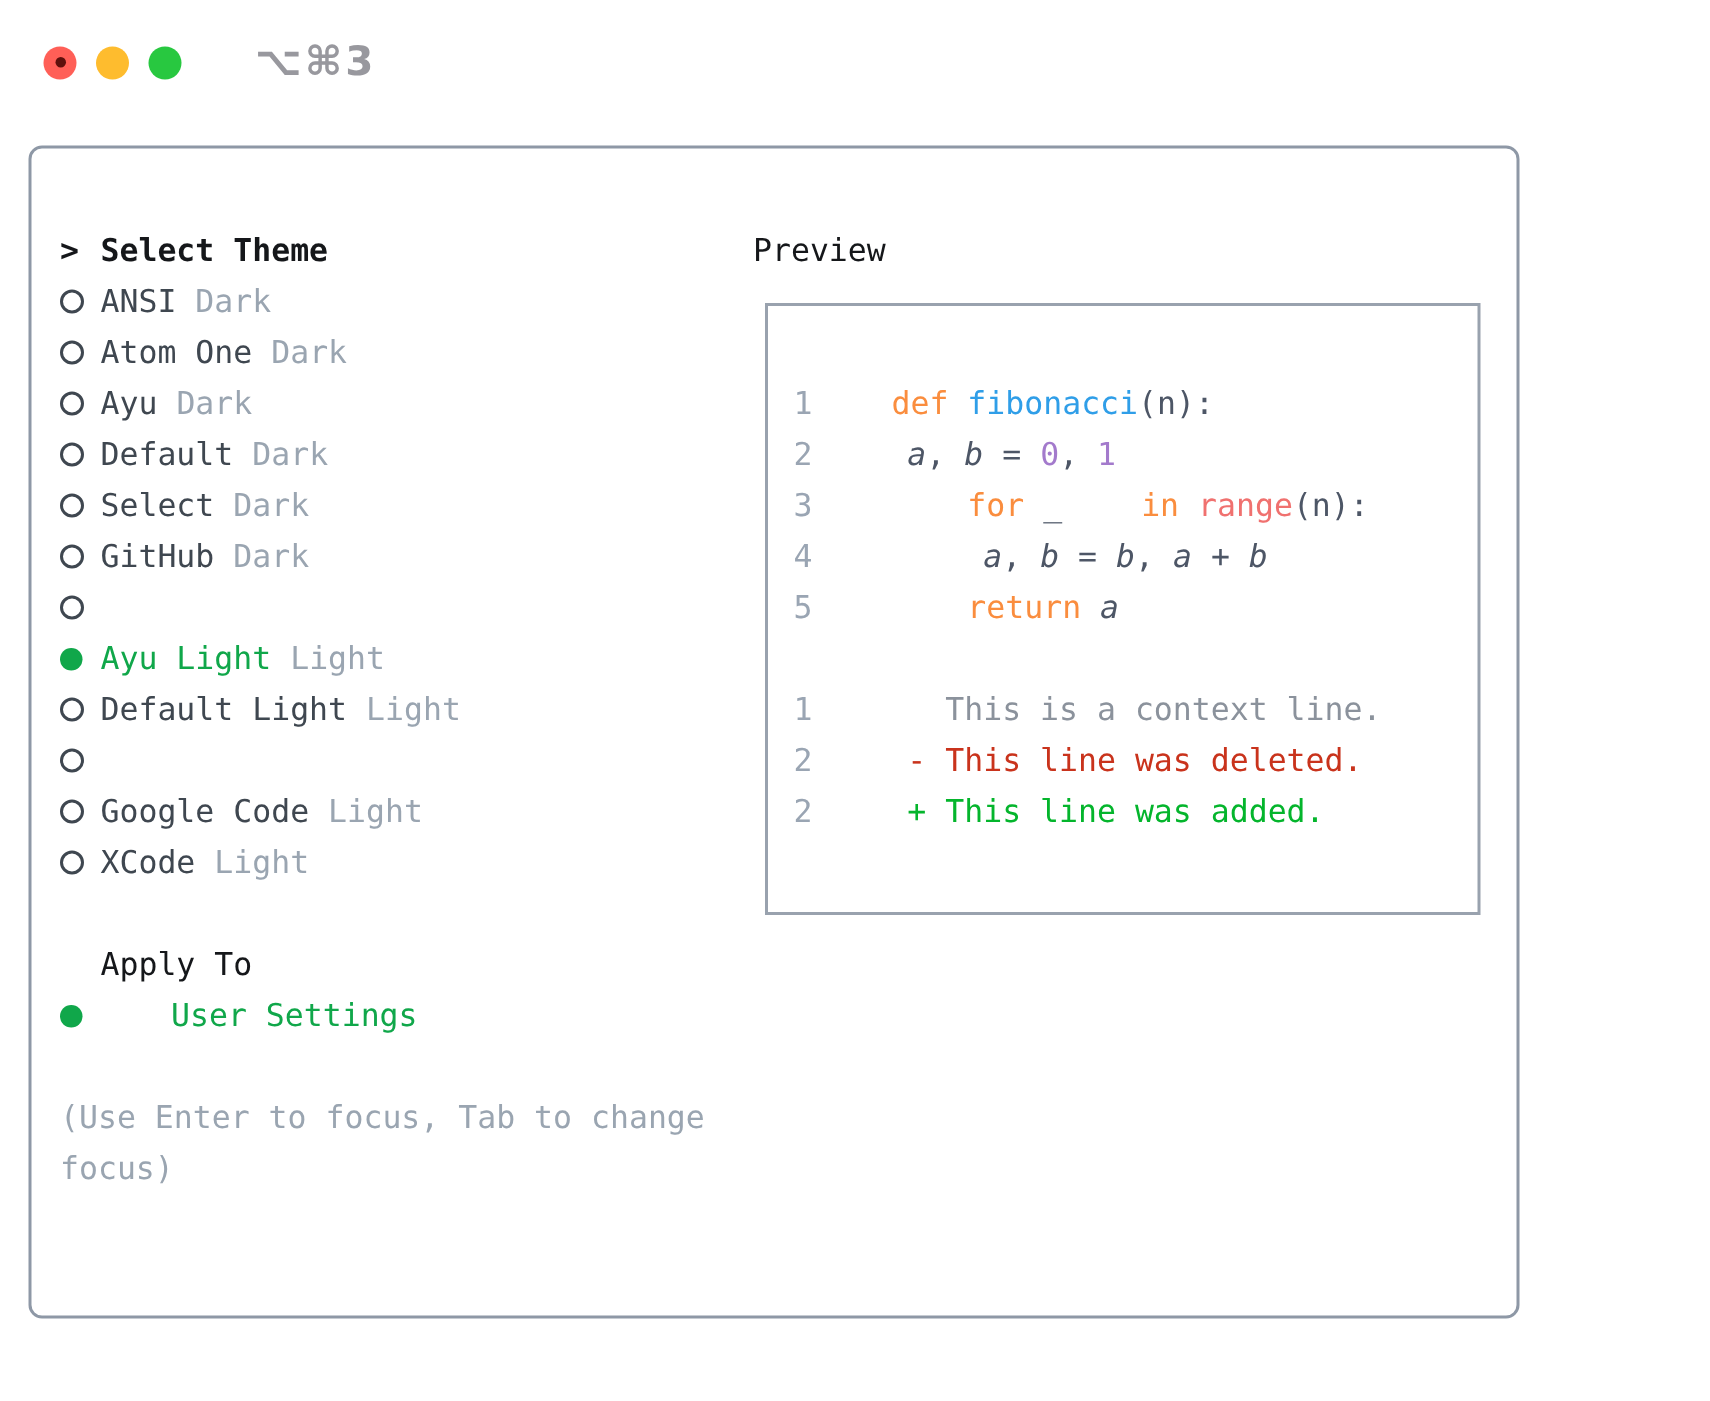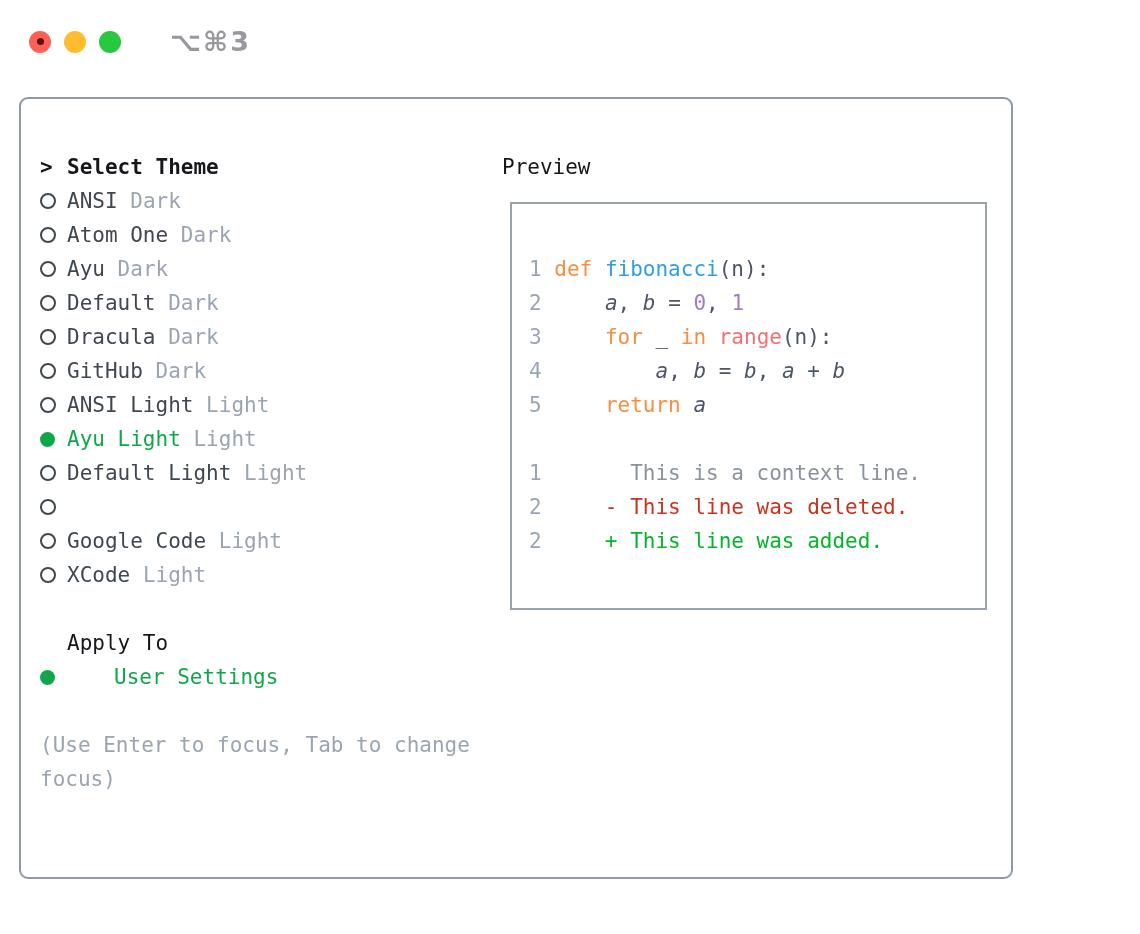--- a/index.html
+++ b/index.html
@@ -74,21 +74,21 @@
     position:absolute;left:489px;top:103px;
     width:477px;height:408px;
     border:2px solid var(--preview_border,#99a2ae);
     box-sizing:border-box;
     background:#fff;
     padding:48px 0 0 17px;
     overflow:hidden;
   }
   .pline{height:34px;line-height:34px;font-size:21px;white-space:pre;color:var(--plain,#4d5666);}
   .lnum{color:var(--line_number,#9aa5b3);}
-  .kw{color:var(--keyword,#fa8d3e);}
+  .kw{color:var(--keyword,#fa8d3e);margin-left:40px;}
   .fn{color:var(--function,#2f9ee8);}
   .bi{color:var(--builtin,#f0716f);}
   .num{color:var(--number,#a37acc);}
   .var{color:var(--plain,#4d5666);font-style:italic;}
   .context{color:var(--context,#8b929c);}
   .deleted{color:var(--deleted,#c9331c);}
   .added{color:var(--added,#04b52c);margin-top:20px;}
 </style>
 </head>
 <body>
@@ -110,23 +110,23 @@
       <div class="row">
         <span class="marker"><span class="focus-arrow">&gt;</span></span>
         <span class="header-label">Select Theme</span>
       </div>
 
       <div id="theme-list">
           <div class="row"><span class="marker"><span class="radio"></span></span><span><span class="t-name">ANSI</span> <span class="t-variant">Dark</span></span></div>
           <div class="row"><span class="marker"><span class="radio"></span></span><span><span class="t-name">Atom One</span> <span class="t-variant">Dark</span></span></div>
           <div class="row"><span class="marker"><span class="radio"></span></span><span><span class="t-name">Ayu</span> <span class="t-variant">Dark</span></span></div>
           <div class="row"><span class="marker"><span class="radio"></span></span><span><span class="t-name">Default</span> <span class="t-variant">Dark</span></span></div>
-          <div class="row"><span class="marker"><span class="radio"></span></span><span><span class="t-name">Dracula</span> <span class="t-variant">Dark</span></span></div>
+          <div class="row"><span class="marker"><span class="radio"></span></span><span><span class="t-name">Select</span> <span class="t-variant">Dark</span></span></div>
           <div class="row"><span class="marker"><span class="radio"></span></span><span><span class="t-name">GitHub</span> <span class="t-variant">Dark</span></span></div>
-          <div class="row"><span class="marker"><span class="radio"></span></span><span><span class="t-name">ANSI Light</span> <span class="t-variant">Light</span></span></div>
+          <div class="row"><span class="marker"><span class="radio"></span></span></div>
           <div class="row rowsel"><span class="marker"><span class="radio sel"></span></span><span><span class="t-name">Ayu Light</span> <span class="t-variant">Light</span></span></div>
           <div class="row"><span class="marker"><span class="radio"></span></span><span><span class="t-name">Default Light</span> <span class="t-variant">Light</span></span></div>
           <div class="row"><span class="marker"><span class="radio"></span></span></div>
           <div class="row"><span class="marker"><span class="radio"></span></span><span><span class="t-name">Google Code</span> <span class="t-variant">Light</span></span></div>
           <div class="row"><span class="marker"><span class="radio"></span></span><span><span class="t-name">XCode</span> <span class="t-variant">Light</span></span></div>
         </div>
 
       <div class="row"></div>
 
       <div class="row">

